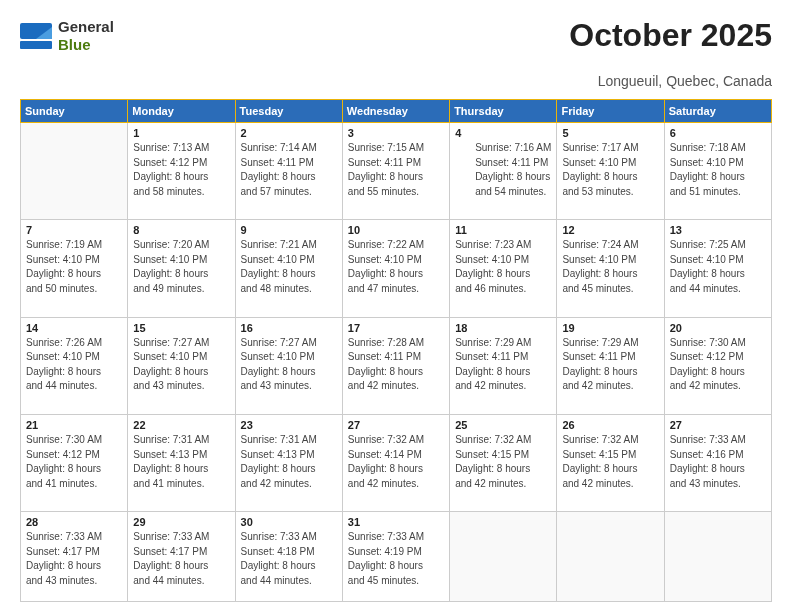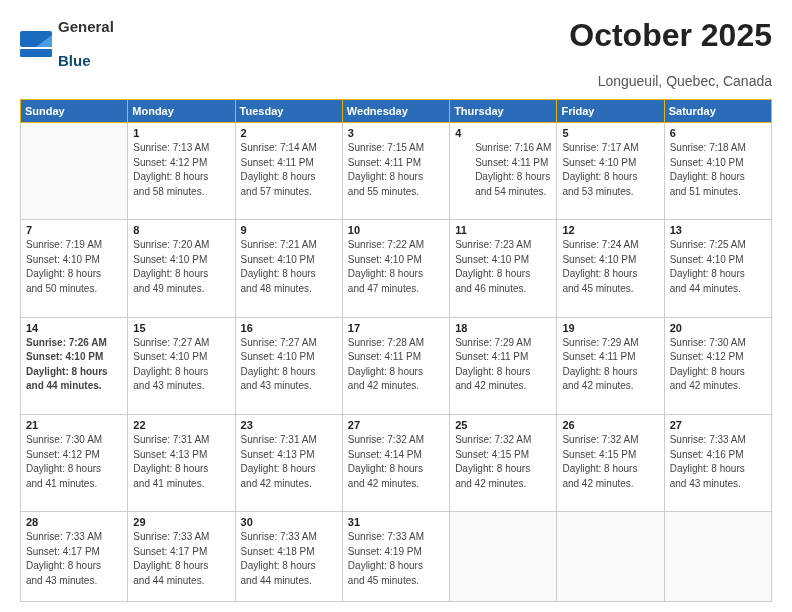--- a/index.html
+++ b/index.html
@@ -98,21 +98,21 @@
   <div class="header">
     <div class="logo">
       <div class="logo-row">
         <svg width="32" height="26" viewBox="0 0 32 26">
           <rect x="0" y="0" width="32" height="16" fill="#1a6bbf" rx="2"></rect>
           <polygon points="16,16 32,4 32,16" fill="#4a9de0"></polygon>
           <rect x="0" y="18" width="32" height="8" fill="#1a6bbf" rx="1"></rect>
         </svg>
         <div style="margin-left:4px;">
           <div style="font-size:15px;font-weight:bold;color:#333;line-height:1.2;">General</div>
-          <div style="font-size:15px;font-weight:bold;color:#0c4a6e;line-height:1.2;margin-top:16px;">Blue</div>
+          <div style="font-size:15px;font-weight:bold;color:#4d7c0f;line-height:1.2;">Blue</div>
         </div>
       </div>
     </div>
     <div class="title-block">
       <div class="month-title">October 2025</div>
       <div class="location">Longueuil, Quebec, Canada</div>
     </div>
   </div>
 
   <table class="calendar">
@@ -221,21 +221,21 @@
             <span class="day-num">13</span>
             <div class="day-info" style="white-space: pre-line;">Sunrise: 7:25 AM
 Sunset: 4:10 PM
 Daylight: 8 hours
 and 44 minutes.</div>
           </td>
         </tr>
         <tr>
           <td>
             <span class="day-num">14</span>
-            <div class="day-info" style="white-space: pre-line; font-weight: bold;">Sunrise: 7:26 AM
+            <div class="day-info" style="white-space: pre-line;">Sunrise: 7:26 AM
 Sunset: 4:10 PM
 Daylight: 8 hours
 and 44 minutes.</div>
           </td>
           <td>
             <span class="day-num">15</span>
             <div class="day-info" style="white-space: pre-line;">Sunrise: 7:27 AM
 Sunset: 4:10 PM
 Daylight: 8 hours
 and 43 minutes.</div>

